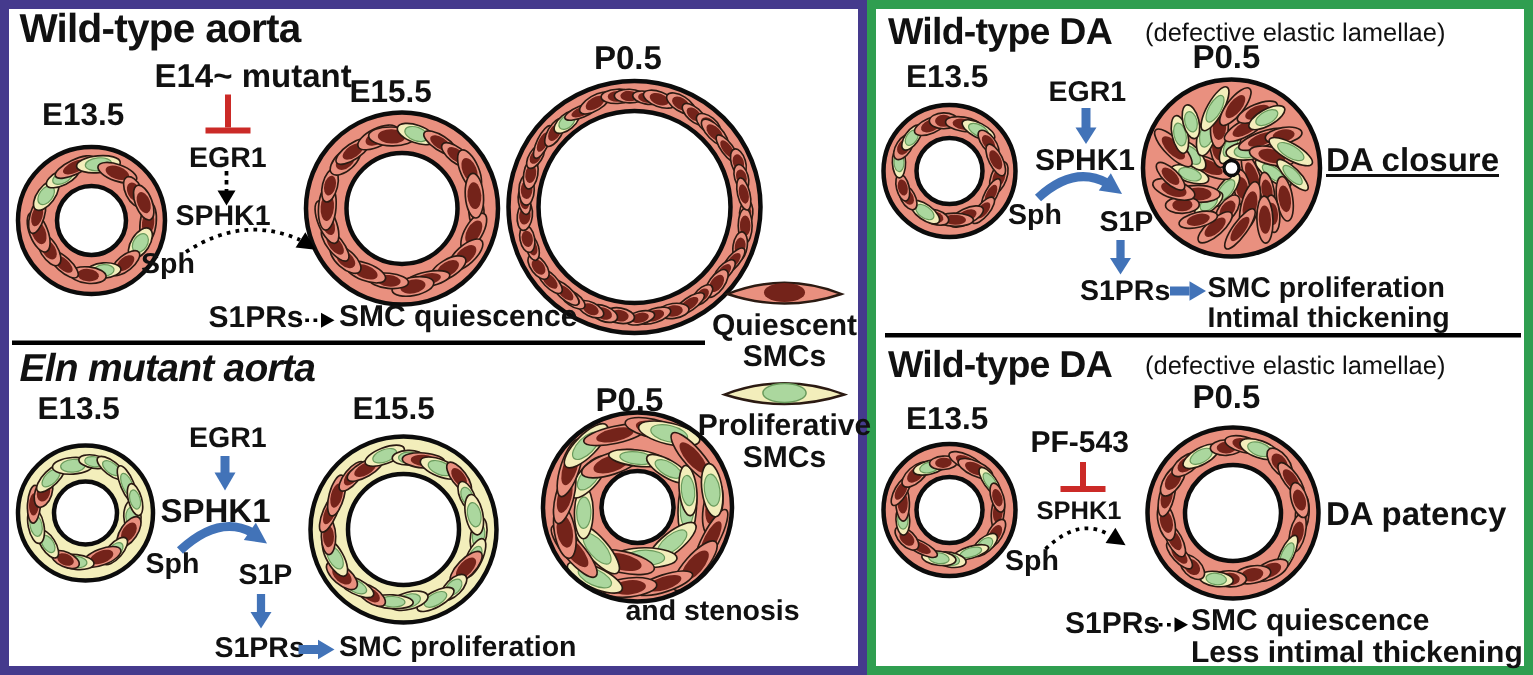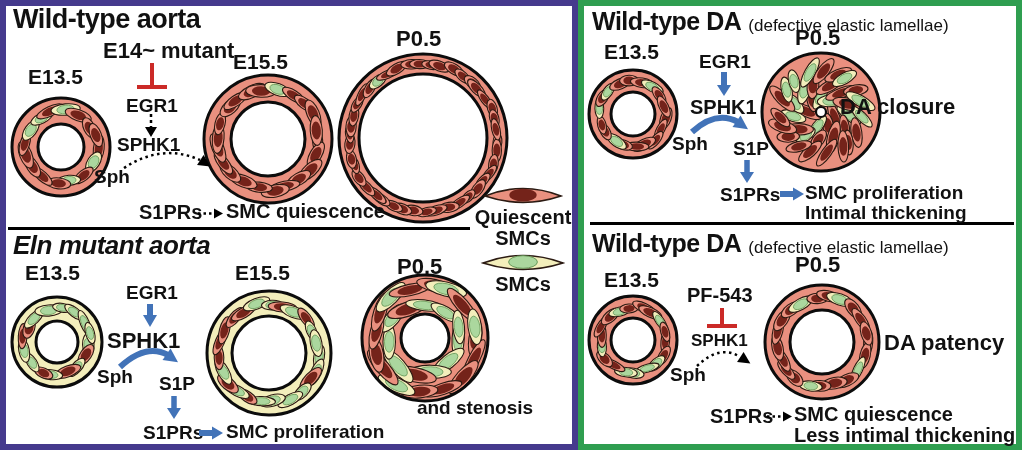--- a/index.html
+++ b/index.html
@@ -12,21 +12,21 @@
   #stage{position:relative;width:1022px;height:450px;background:#8b5cf6;overflow:hidden;}
   .panel{position:absolute;top:0;height:450px;background:#fff;}
   #panel-left{left:0;width:578px;border:6px solid var(--c-purple);}
   #panel-right{left:578px;width:444px;border:6px solid var(--c-green);}
   .divider{position:absolute;background:#000;height:2.5px;}
   #divider-left{left:8px;top:227px;width:462px;}
   #divider-right{left:590px;top:222px;width:424px;}
   .t{position:absolute;font-weight:bold;white-space:nowrap;line-height:1.05;}
   .panel-title{font-size:27px;letter-spacing:-0.5px;}
   .panel-title-i{font-size:26px;font-style:italic;letter-spacing:-0.5px;}
-  .title-row{position:absolute;display:flex;align-items:flex-end;gap:7px;white-space:nowrap;}
+  .title-row{position:absolute;display:flex;align-items:center;gap:22px;white-space:nowrap;}
   .title-row .big{font-weight:bold;font-size:25px;letter-spacing:-0.5px;}
   .title-row .small{font-weight:normal;font-size:17px;}
   .stage-lbl{font-size:21px;}
   .gene{font-size:19px;}
   .outcome{font-size:20px;}
   .result-lbl{font-size:22px;}
   .col{position:absolute;font-weight:bold;white-space:nowrap;line-height:20px;font-size:19px;}
   .center2{text-align:center;line-height:18px;font-size:19px;}
   svg{display:block}
   #diagram{position:absolute;left:0;top:0;pointer-events:none;}
@@ -737,35 +737,36 @@
   <div class="t center2" style="left:365px;top:399px;width:220px;">
     <div>and stenosis</div>
   </div>
 
   <div class="legend">
     <div class="lbl" style="margin-top:27px;">
       <div>Quiescent</div>
       <div>SMCs</div>
     </div>
     <div class="lbl" style="margin-top:25px;">
+      <div>Proliferative</div>
       <div>SMCs</div>
     </div>
   </div>
 
   <div class="title-row" style="left:592px;top:7px;">
     <span class="big">Wild-type DA</span>
     <span class="small">(defective elastic lamellae)</span>
   </div>
   <div class="t stage-lbl" style="left:604px;top:41px;">E13.5</div>
   <div class="t" style="left:795px;top:26px;font-size:22px;">P0.5</div>
   <div class="t gene" style="left:699px;top:52px;">EGR1</div>
   <div class="t" style="left:690px;top:97px;font-size:20px;">SPHK1</div>
   <div class="t gene" style="left:672px;top:134px;">Sph</div>
   <div class="t gene" style="left:733px;top:139px;">S1P</div>
-  <div class="t result-lbl" style="left:840px;top:95px;">DA closure</div>
+  <div class="t result-lbl" style="left:884px;top:95px;text-decoration:underline;">DA closure</div>
   <div class="t gene" style="left:720px;top:185px;">S1PRs</div>
   <svg class="inline-svg" style="left:779px;top:186px;" width="26" height="16">
     <line x1="1" y1="8" x2="14" y2="8" class="stroke-blue" stroke-width="6"></line>
     <polygon points="14,1.5 25,8 14,14.5" class="fill-blue"></polygon>
   </svg>
   <div class="col" style="left:805px;top:183px;">
     <div>SMC proliferation</div>
     <div>Intimal thickening</div>
   </div>
 

